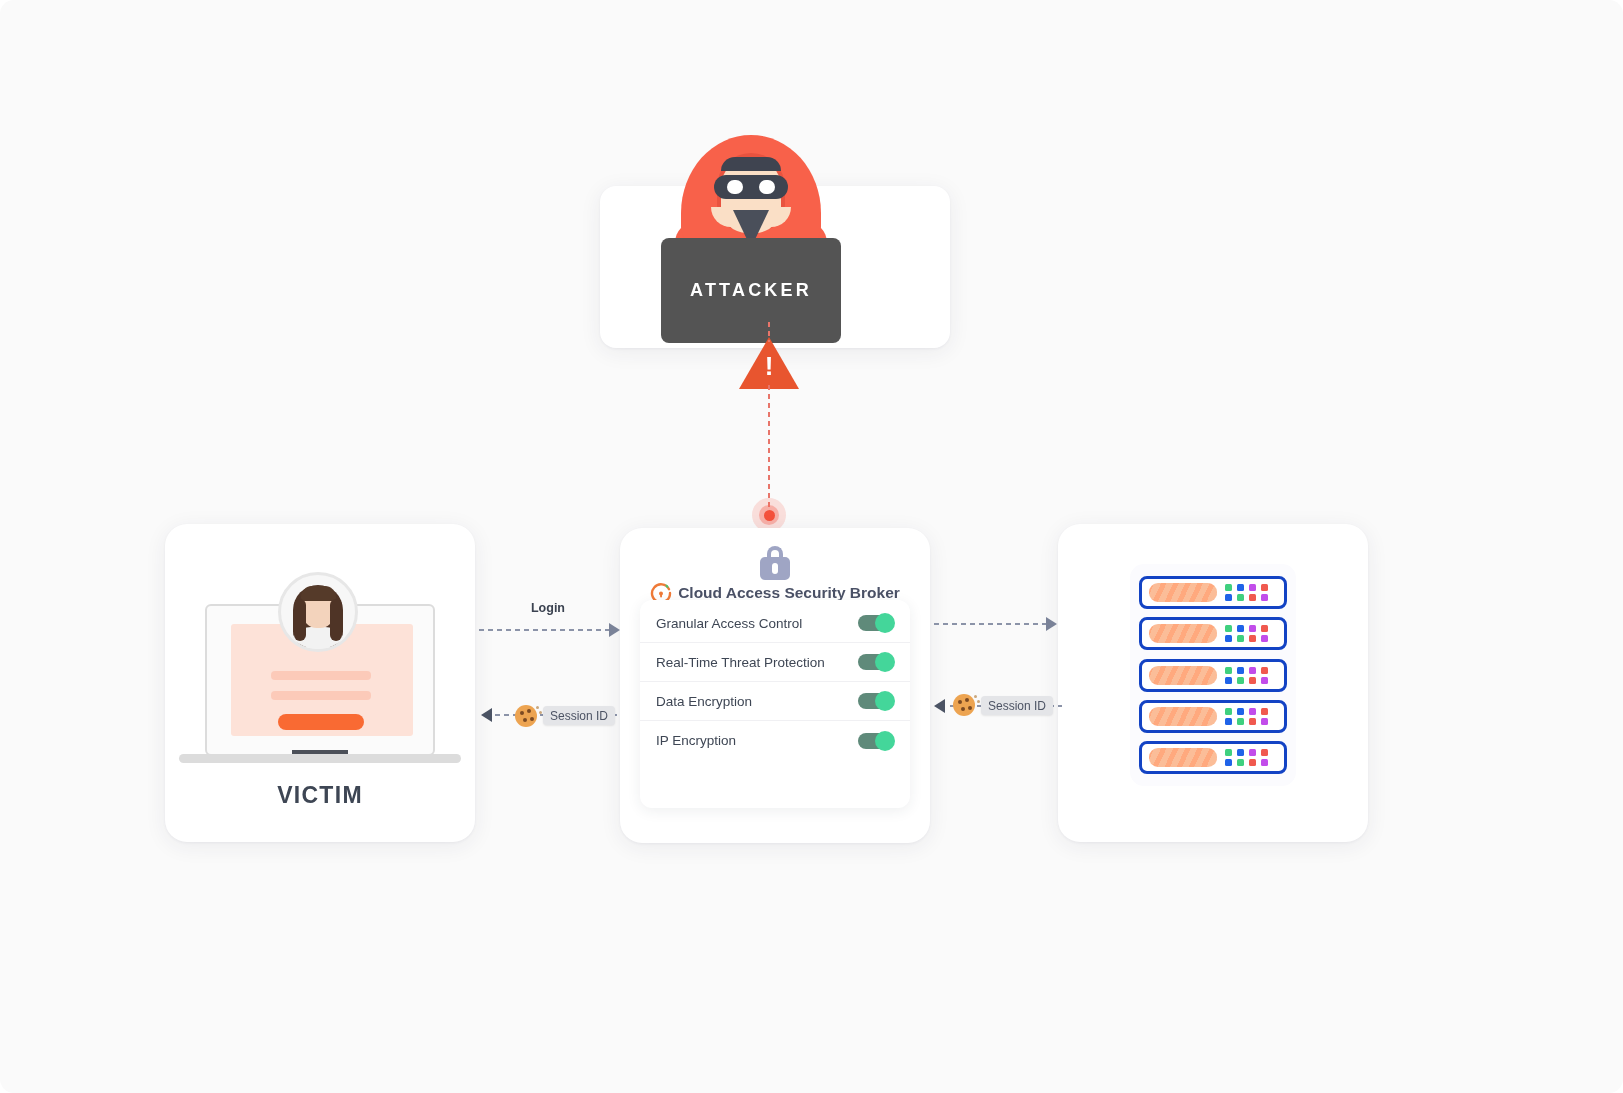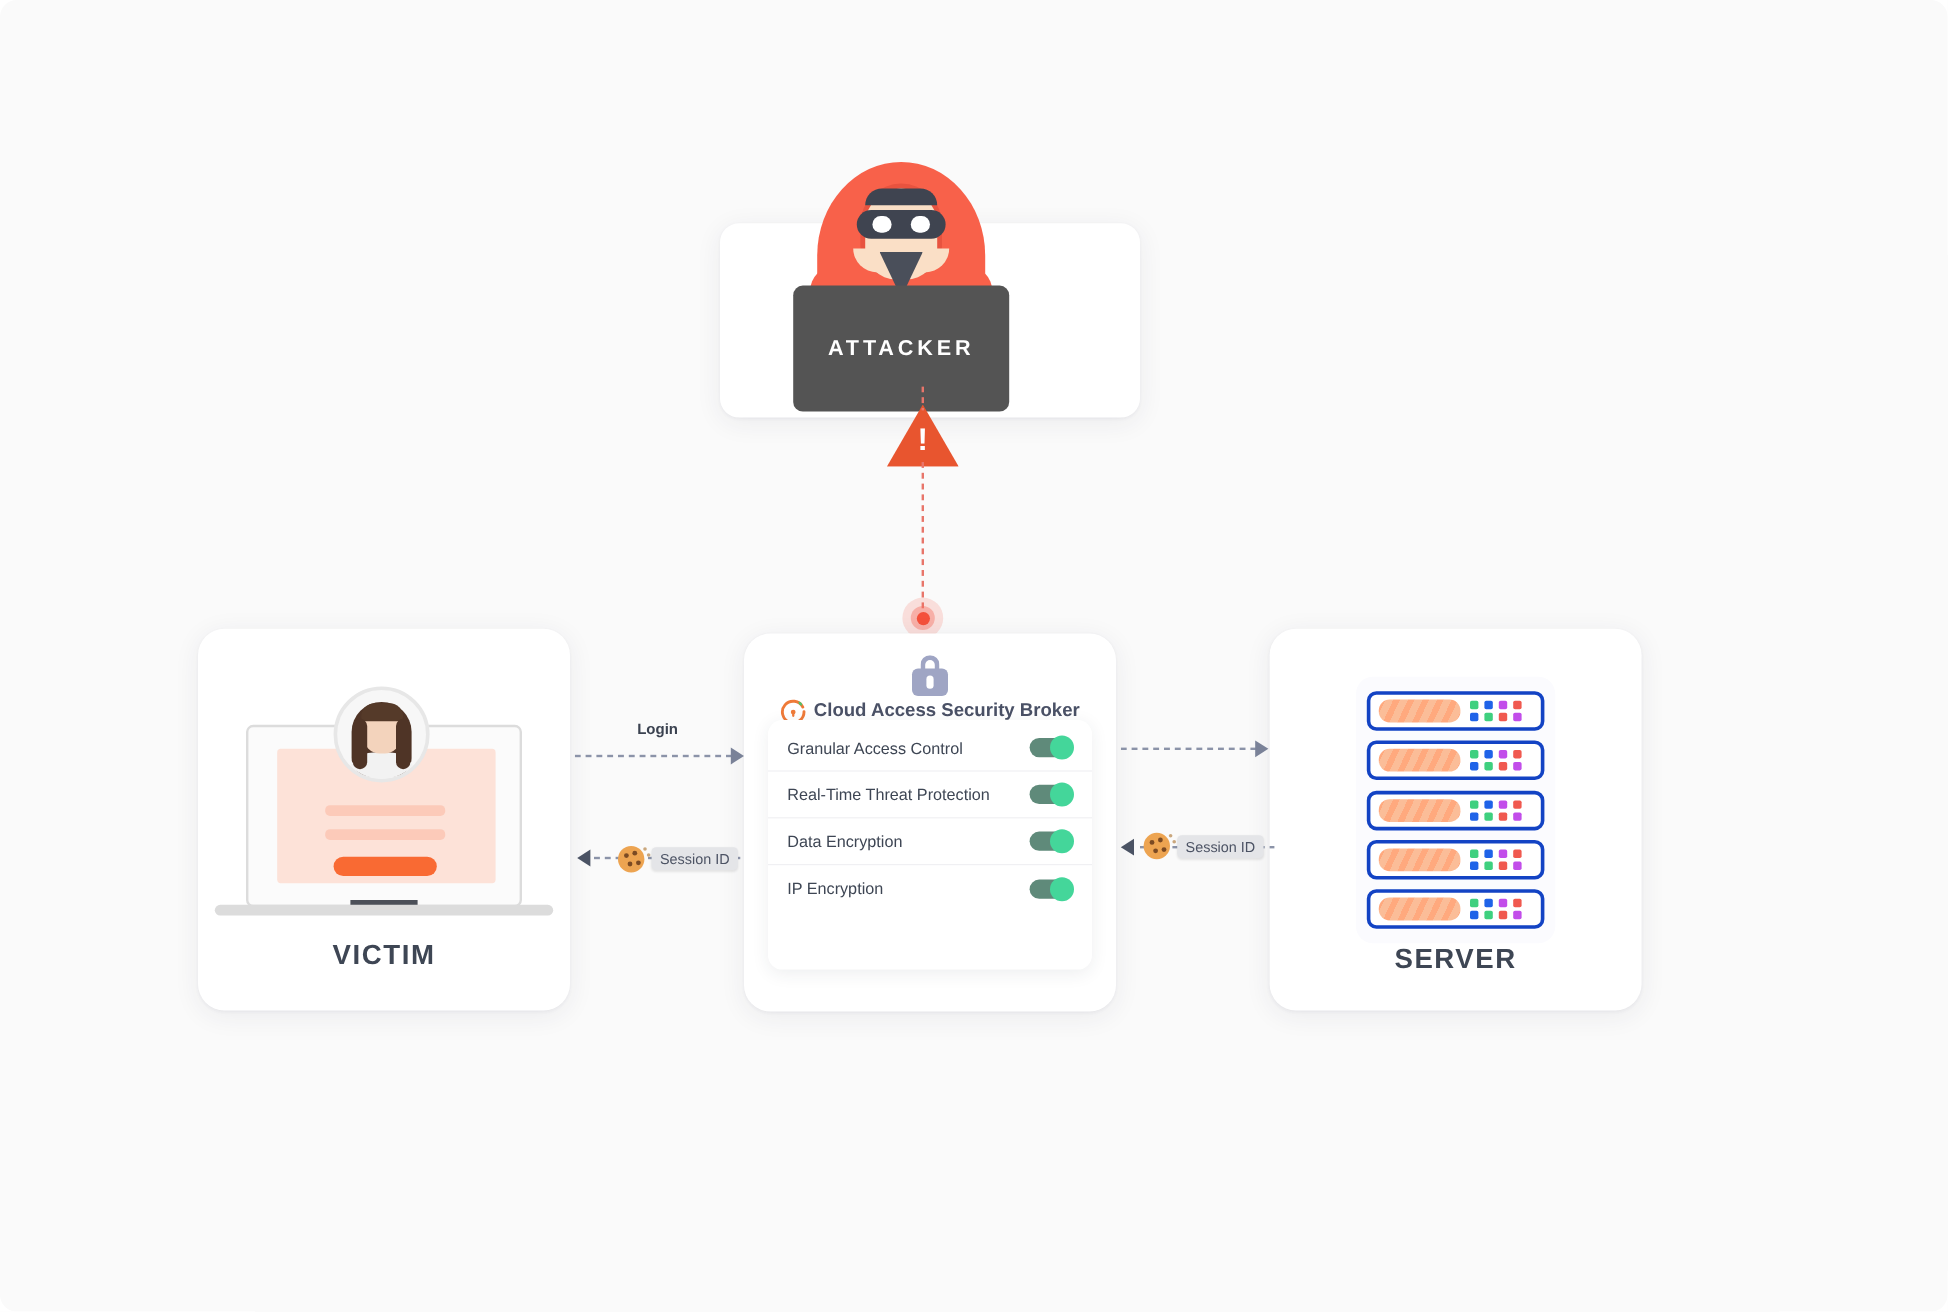--- a/index.html
+++ b/index.html
@@ -421,21 +421,20 @@
             <span class="led" style="background: rgb(31, 99, 232);"></span>
             <span class="led" style="background: rgb(194, 77, 234);"></span>
             <span class="led" style="background: rgb(240, 89, 79);"></span>
             <span class="led" style="background: rgb(31, 99, 232);"></span>
             <span class="led" style="background: rgb(63, 208, 127);"></span>
             <span class="led" style="background: rgb(240, 89, 79);"></span>
             <span class="led" style="background: rgb(194, 77, 234);"></span>
           </div>
         </div>
       </div>
-    <div id="server-title">SERVER</div>
   </div>
 
   <div id="login-label">Login</div>
   <div class="dashline" style="left:479px; top:629px; width:132px;"></div>
   <div class="arrow-r" style="left:609px; top:623px;"></div>
 
   <div class="dashline" style="left:934px; top:623px; width:114px;"></div>
   <div class="arrow-r" style="left:1046px; top:617px;"></div>
 
   <div class="dashline" style="left:495px; top:714px; width:125px;"></div>

